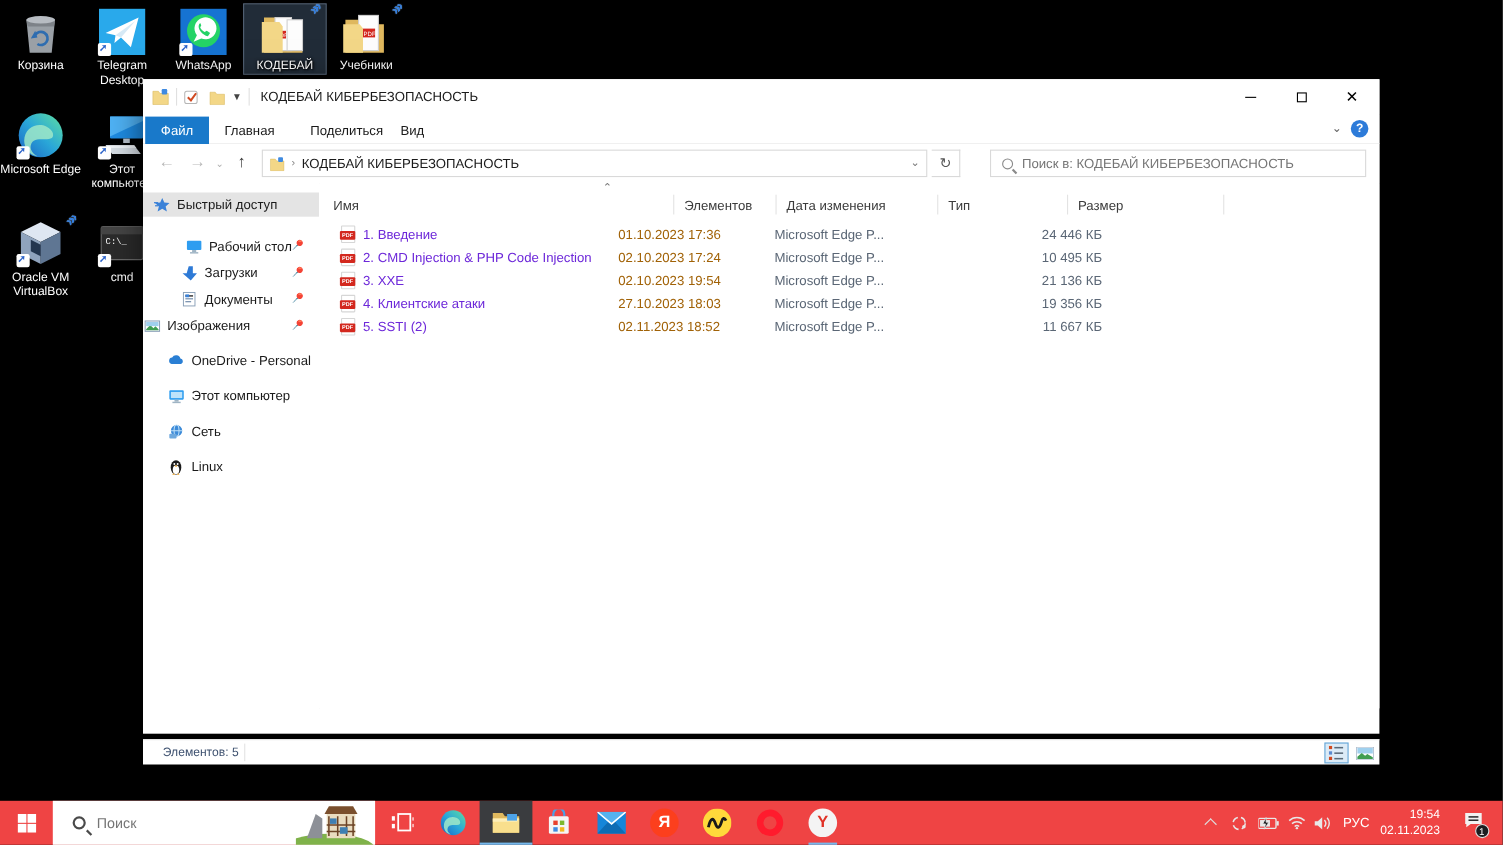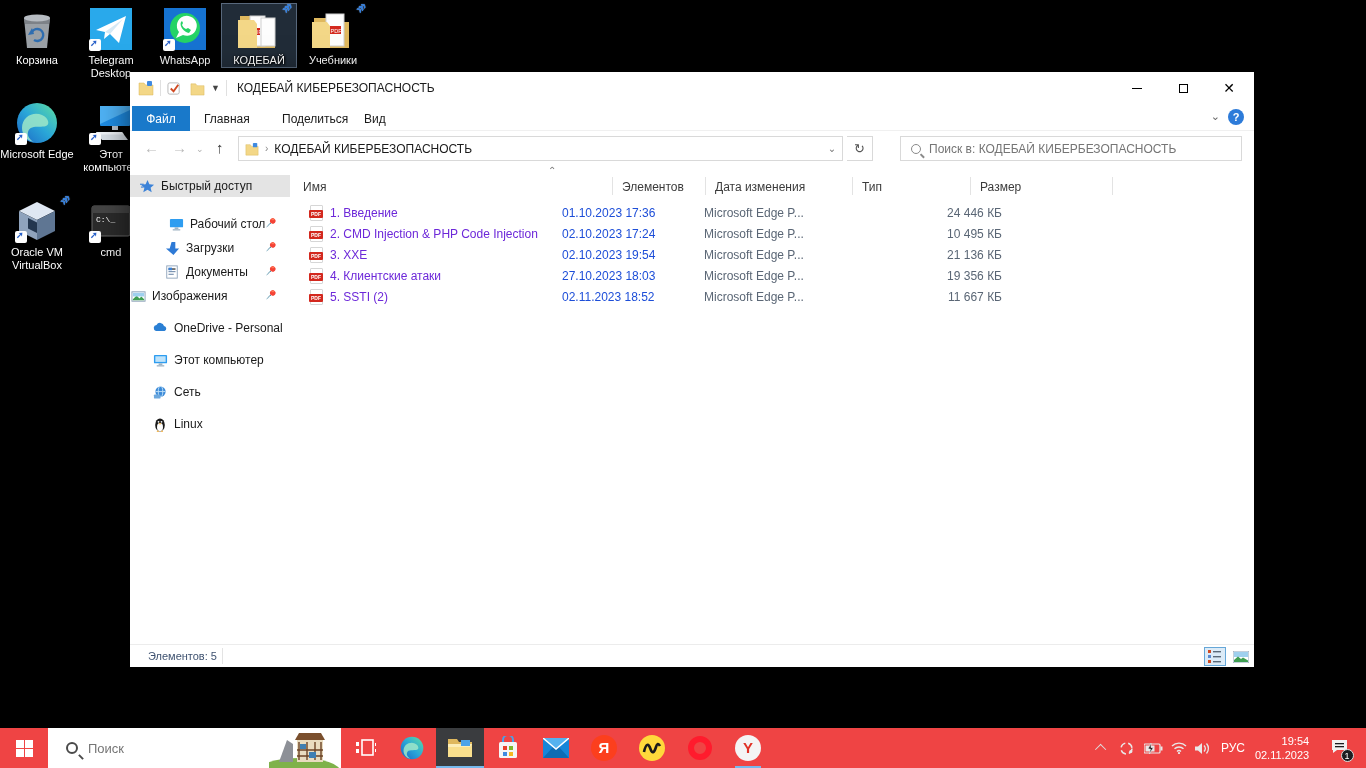--- a/index.html
+++ b/index.html
@@ -47,27 +47,27 @@
   .sb-lbl { margin-left:6px; white-space:nowrap; }
   .pin { position:absolute; right:14px; top:4px; width:12px; height:12px; color:#9a9a9a; font-size:11px; transform:rotate(45deg); }
   .vline { position:absolute; top:95px; width:1px; height:477px; background:#f0f0f0; left:290px; }
 
   .fpane { position:absolute; left:160px; top:95px; width:964px; height:477px; background:#fff; }
   .hdr { position:absolute; top:8px; height:22px; color:#3b3b3b; display:flex; align-items:flex-end; padding-bottom:3px; }
   .hsep { position:absolute; top:10px; width:1px; height:18px; background:#e3e3e3; }
   .sort-caret { position:absolute; left:258px; top:-2px; color:#777; font-size:10px; }
   .frow { position:absolute; left:0; width:964px; height:21px; }
   .fname { position:absolute; left:40px; top:3px; color:#6d28d9; white-space:nowrap; }
-  .fdate { position:absolute; left:272px; top:3px; color:#1d4ed8; }
+  .fdate { position:absolute; left:272px; top:3px; color:#a16207; }
   .ftype { position:absolute; left:414px; top:3px; color:#5a6675; }
   .fsize { position:absolute; left:550px; top:3px; width:162px; text-align:right; color:#5a6675; }
   .pdfic { position:absolute; left:20px; top:2px; width:13px; height:16px; background:#fff; border:1px solid #d6d6d6; border-radius:1px; }
   .pdfic:before { content:"PDF"; position:absolute; left:-2px; top:4px; background:#d3281e; color:#fff; font-size:5px; font-weight:bold; padding:1px 2px; border-radius:1px; letter-spacing:0; }
 
-  .statusbar { position:absolute; left:0; top:572px; width:100%; height:23px; border-top:1px solid #ececec; background:#fff; }
+  .statusbar { position:absolute; left:0; top:600px; width:100%; height:23px; border-top:1px solid #ececec; background:#fff; }
   .status-txt { position:absolute; left:18px; top:5px; font-size:11px; color:#3f5270; }
   .status-sep { position:absolute; left:92px; top:3px; width:1px; height:16px; background:#e3e3e3; }
   .vtoggle { position:absolute; top:2px; width:22px; height:19px; display:flex; align-items:center; justify-content:center; }
   .vtoggle.sel { border:1px solid #66a7d8; background:#dcebf7; }
 
   
   .taskbar { position:absolute; left:0; top:728px; width:1366px; height:40px; background:#ef4444; }
   .tb-cell { position:absolute; top:0; height:40px; display:flex; align-items:center; justify-content:center; }
   .tb-active { background:#3a3c3f; }
   .tb-underline { position:absolute; bottom:0; height:2px; background:#76b9ed; }

